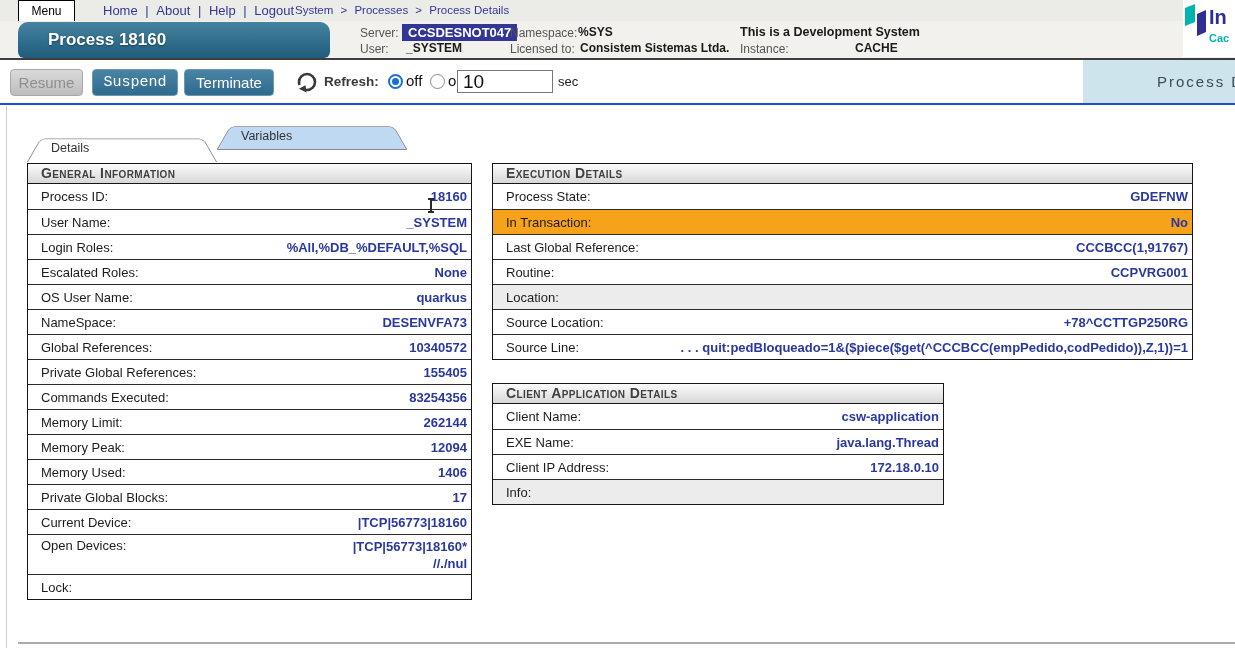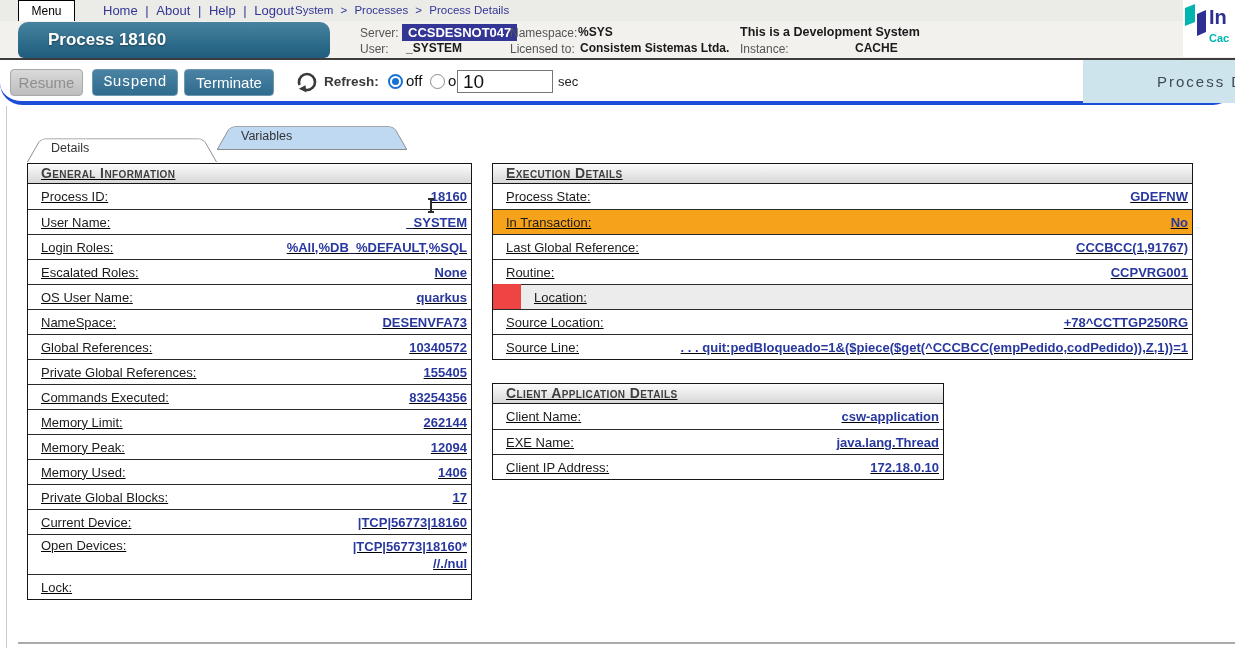--- a/index.html
+++ b/index.html
@@ -35,21 +35,21 @@
   .hbadge {
     position:absolute; font-size:13px; font-weight:bold; color:#fff;
     background:#333695; padding:1px 6px;
   }
   .logo-box { position:absolute; left:1183px; top:0; width:52px; height:57px; background:#fff; overflow:hidden; }
   .logo-in  { position:absolute; left:26px; top:6px;  font-size:20px; font-weight:bold; color:#2d2f92; white-space:nowrap; }
   .logo-cac { position:absolute; left:26px; top:32px; font-size:11px; font-weight:bold; color:#00b5af; white-space:nowrap; }
   .hdr-divider { position:absolute; left:0; top:58px; width:1235px; height:2px; background:#3d3d3d; }
 
   
-  .toolbar { position:absolute; left:0; top:60px; width:1235px; height:45px; background:#fff; border-bottom:4px solid #1d4ed8;border-radius:22px; }
+  .toolbar { position:absolute; left:0; top:60px; width:1235px; height:45px; background:#fff; border-bottom:2px solid #1d4ed8; }
   .btn {
     position:absolute; top:9px; height:27px; border-radius:4px;
     font-size:15px; text-align:center; line-height:25px; cursor:pointer;
   }
   .btn-resume { left:10px; width:73px; background:linear-gradient(#dadada,#bdbdbd); border:1px solid #a8a8a8; color:#8f8f8f; }
   .btn-suspend { left:92px; width:86px; background:linear-gradient(#4a83a4,#2f6b8e); border:1px solid #6d98ae; color:#fff;font-family:Liberation Mono, monospace; }
   .btn-terminate { left:184px; width:90px; background:linear-gradient(#4a83a4,#2f6b8e); border:1px solid #6d98ae; color:#fff; }
   .refresh-icon { position:absolute; left:296px; top:11px; width:22px; height:22px; cursor:pointer; }
   .refresh-label { position:absolute; left:324px; top:14px; font-size:13.5px; font-weight:bold; color:#3a3a3a; }
   .radio { position:absolute; top:14px; width:15px; height:15px; border-radius:50%; background:#fff; border:1px solid #8a8a8a; cursor:pointer; }
@@ -75,36 +75,36 @@
   .tab .shape {
     position:absolute; left:0; right:0; top:0; bottom:0;
     border:1px solid #8a8a8a; border-bottom:none; border-radius:6px 6px 0 0;
     transform:perspective(60px) rotateX(20deg); transform-origin:50% 100%;
   }
   .tab-details .shape { background:#fff; }
   .tab-variables .shape { background:#c0d9f3; }
   .tab .tab-label { position:absolute; left:24px; top:0; line-height:31px; font-size:12.5px; color:#333; }
 
   
-  .dtable { position:absolute; background:#ef4444; border:1px solid #161616;text-decoration:underline; }
+  .dtable { position:absolute; background:#f0abfc; border:1px solid #161616; }
   .dtable .thead {
     height:20px; line-height:19px; padding-left:13px;
     background:linear-gradient(#fcfcfc,#d7d7d7);
     border-bottom:1px solid #161616;
     font-variant:small-caps; font-weight:bold; font-size:14px;
     letter-spacing:.4px; color:#3f3f3f;
   }
   .trow { display:flex; align-items:center; height:25px; padding:0 4px 0 13px; background:#fff; }
   .trow + .trow { border-top:1px solid #2b2b2b; }
   .trow.multi { height:40px; align-items:flex-start; padding-top:3px; }
   .trow.multi .tvalue { line-height:17px; }
   .tlabel { font-size:13px; color:#1c1c1c; white-space:nowrap; }
   .tvalue { flex:1; text-align:right; font-size:13px; font-weight:bold; color:#28389e; }
   .trow.bg-orange { background:#f6a21b; }
-  .trow.bg-gray { background:#ececec;margin-left:28px; }
+  .trow.bg-gray { background:#ececec; }
 
   .tbl-general { left:27px; top:163px; width:445px; }
   .tbl-exec { left:492px; top:163px; width:701px; }
   .tbl-client { left:492px; top:383px; width:452px; }
 
   .bottom-divider { position:absolute; left:18px; top:642px; width:1217px; height:2px; background:#ababab; }
 
   
   .ibeam { position:absolute; left:427px; top:198px; width:8px; height:15px; }
   .ibeam::before { content:""; position:absolute; left:3px; top:0; bottom:0; width:1.5px; background:#2b2b2b; }
@@ -293,17 +293,21 @@
         <span class="tvalue">csw-application</span>
       </div>
       <div class="trow">
         <span class="tlabel">EXE Name:</span>
         <span class="tvalue">java.lang.Thread</span>
       </div>
       <div class="trow">
         <span class="tlabel">Client IP Address:</span>
         <span class="tvalue">172.18.0.10</span>
       </div>
+      <div class="trow bg-gray">
+        <span class="tlabel">Info:</span>
+        <span class="tvalue"></span>
+      </div>
     </div>
 </div>
 
 <div class="bottom-divider"></div>
 <div class="ibeam"></div>
 
 </body></html>

